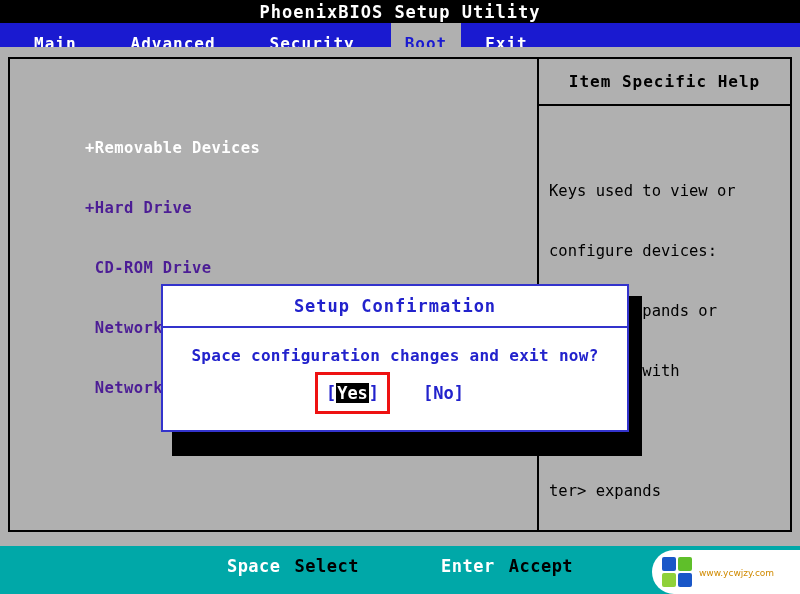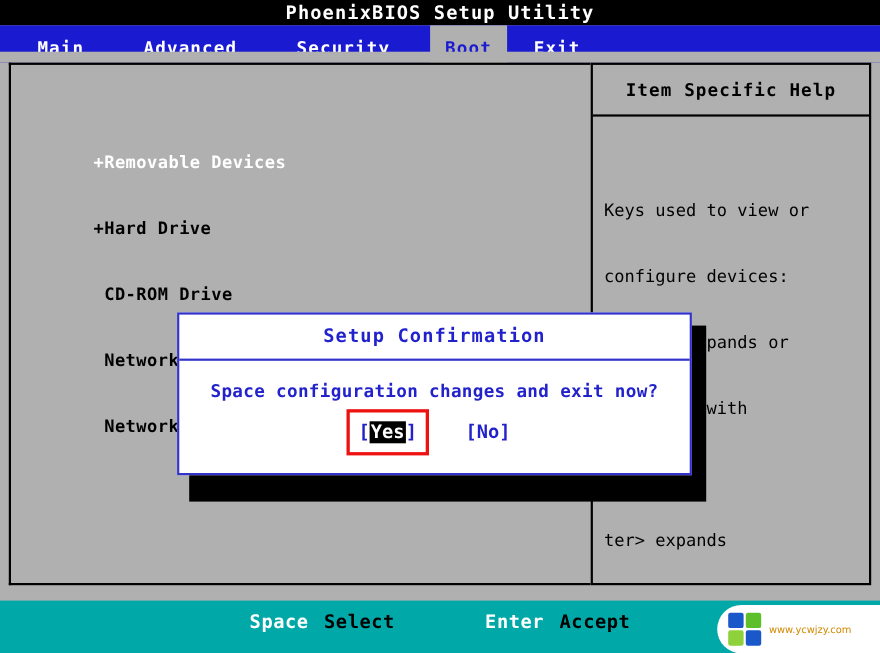--- a/index.html
+++ b/index.html
@@ -119,21 +119,21 @@
   
   .devlist {
     position: absolute;
     left: 55px; top: 39px;
     font-size: 15.5px;
     line-height: 20px;
     white-space: pre;
     letter-spacing: 0.4px;
     margin-left: 20px;
   }
-  .dev-row { height: 20px; color: #000000; font-weight: bold; }
+  .dev-row { height: 20px; color: #4c1d95; font-weight: bold; }
   .dev-row.sel { color: #ffffff; }
 
   
   .dialog-shadow {
     position: absolute;
     left: 172px; top: 239px;
     width: 470px; height: 160px;
     background: #000000;
   }
 

